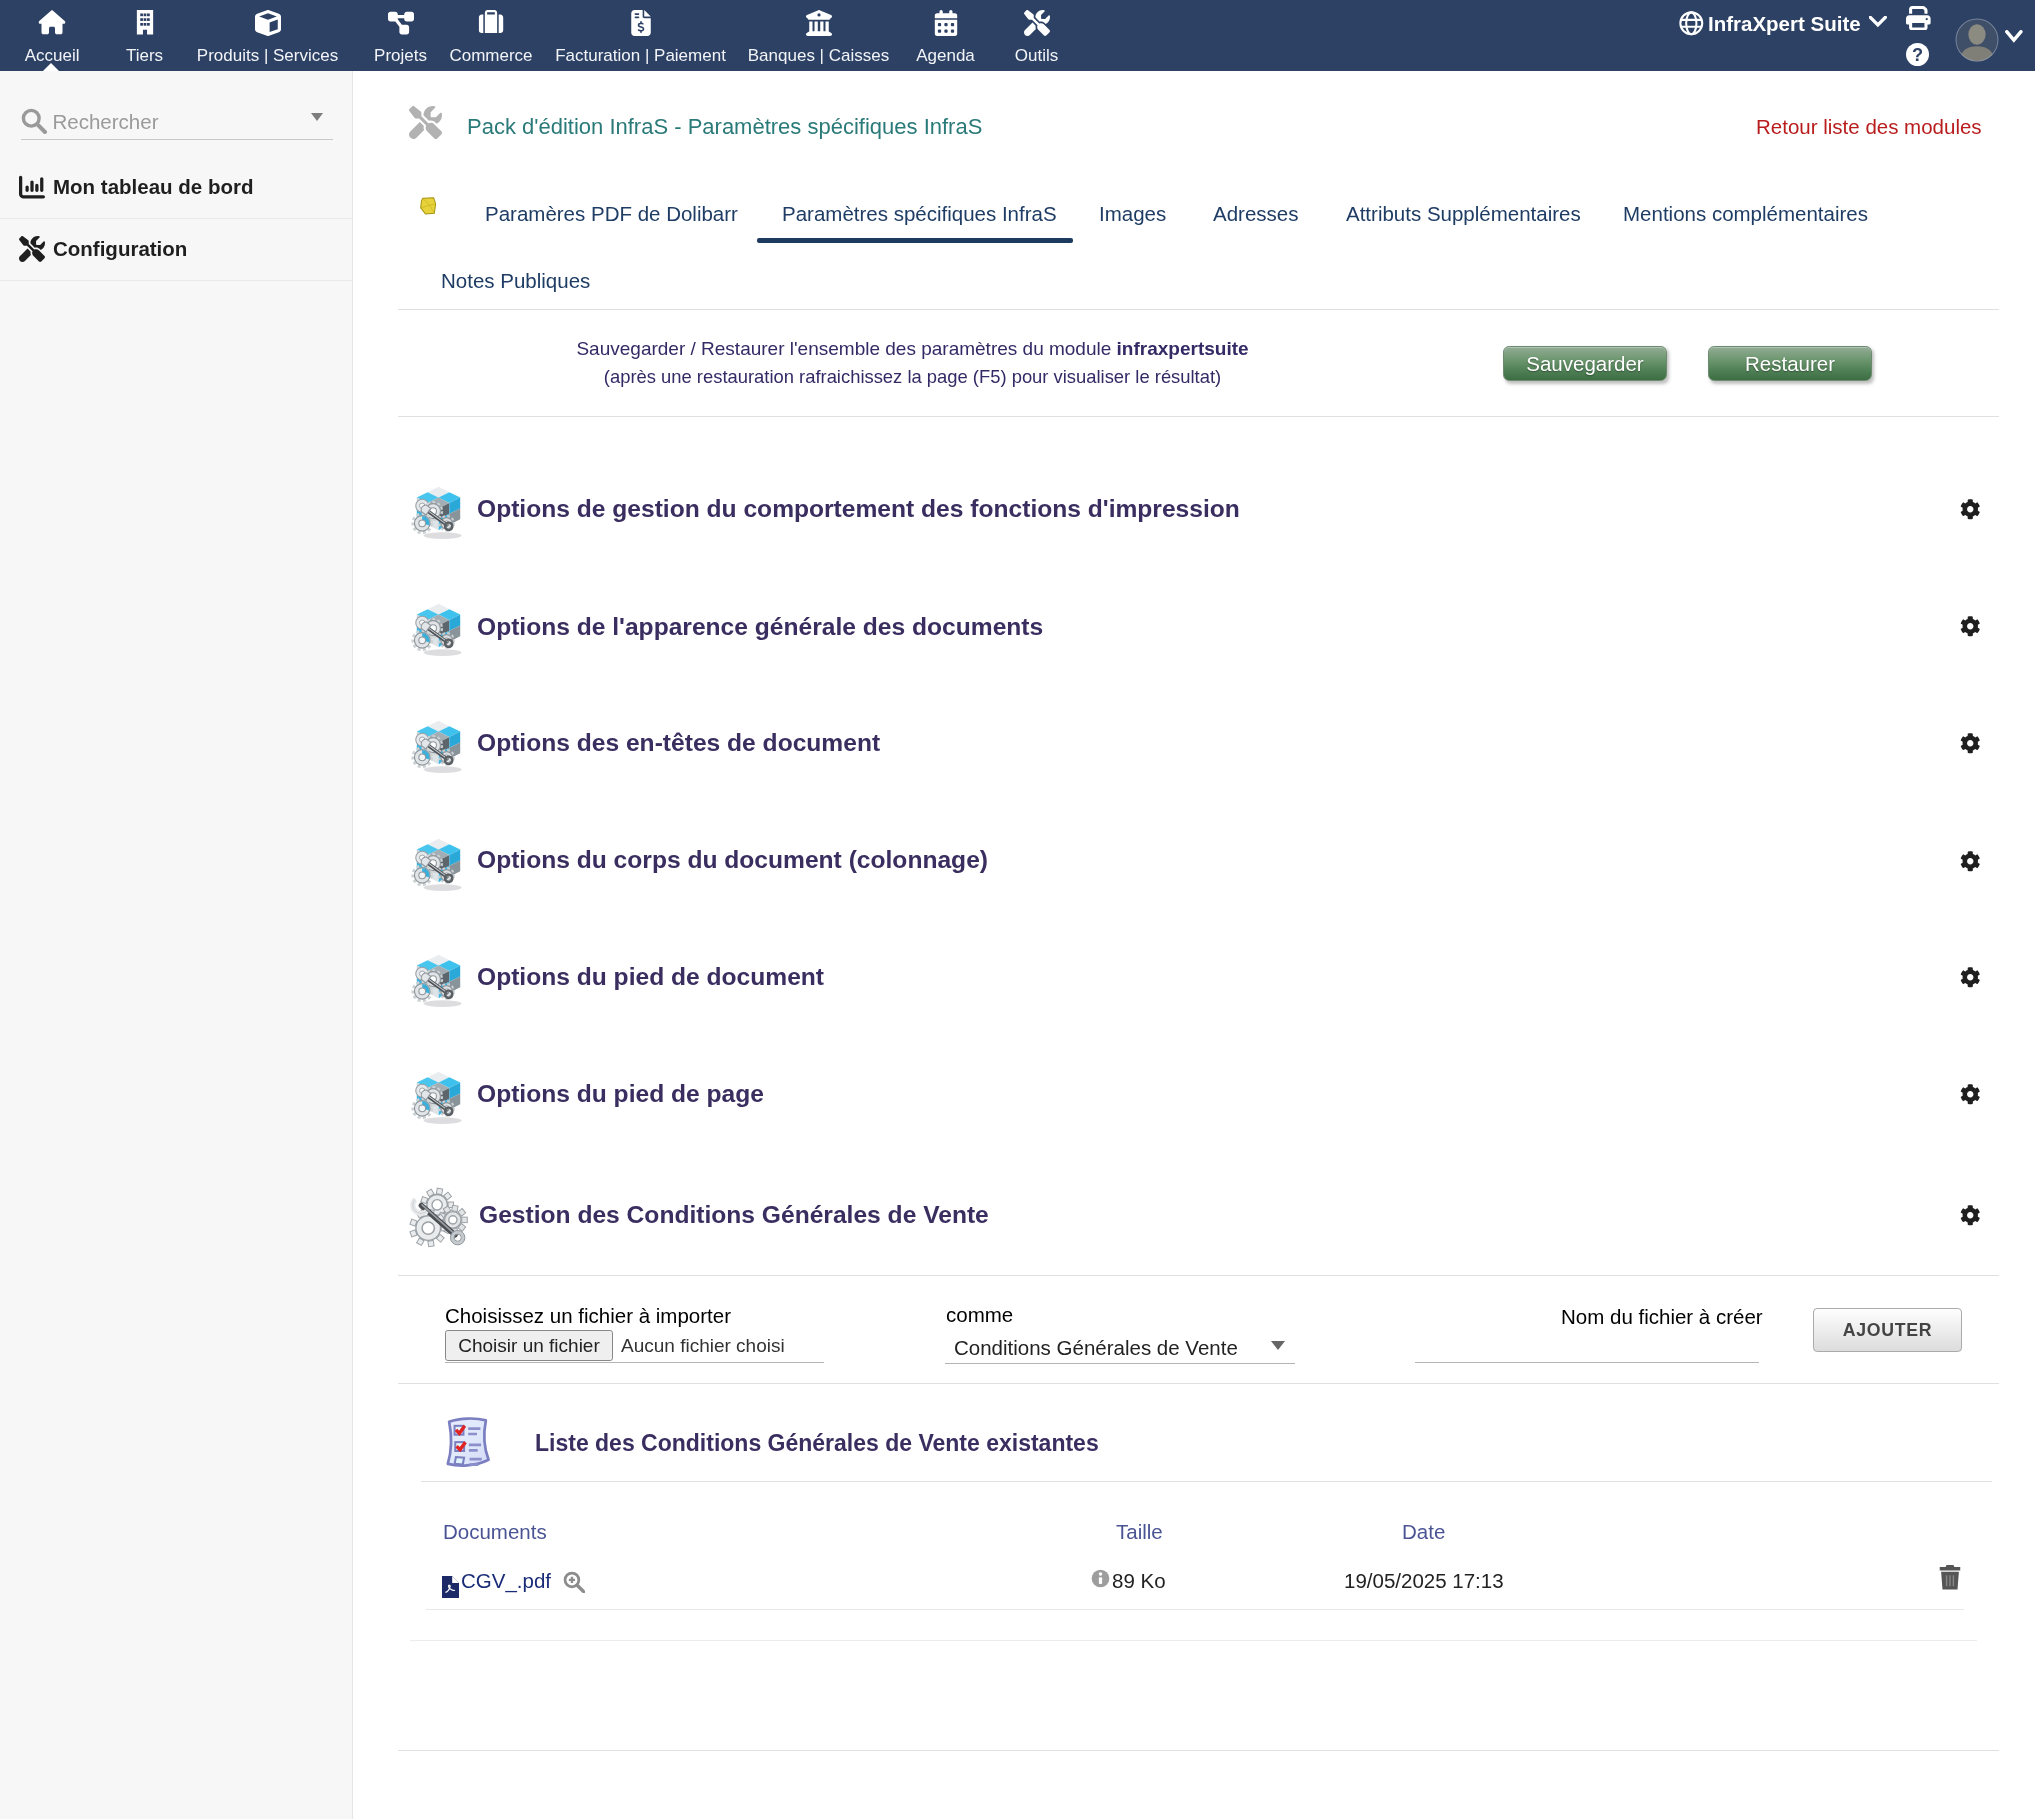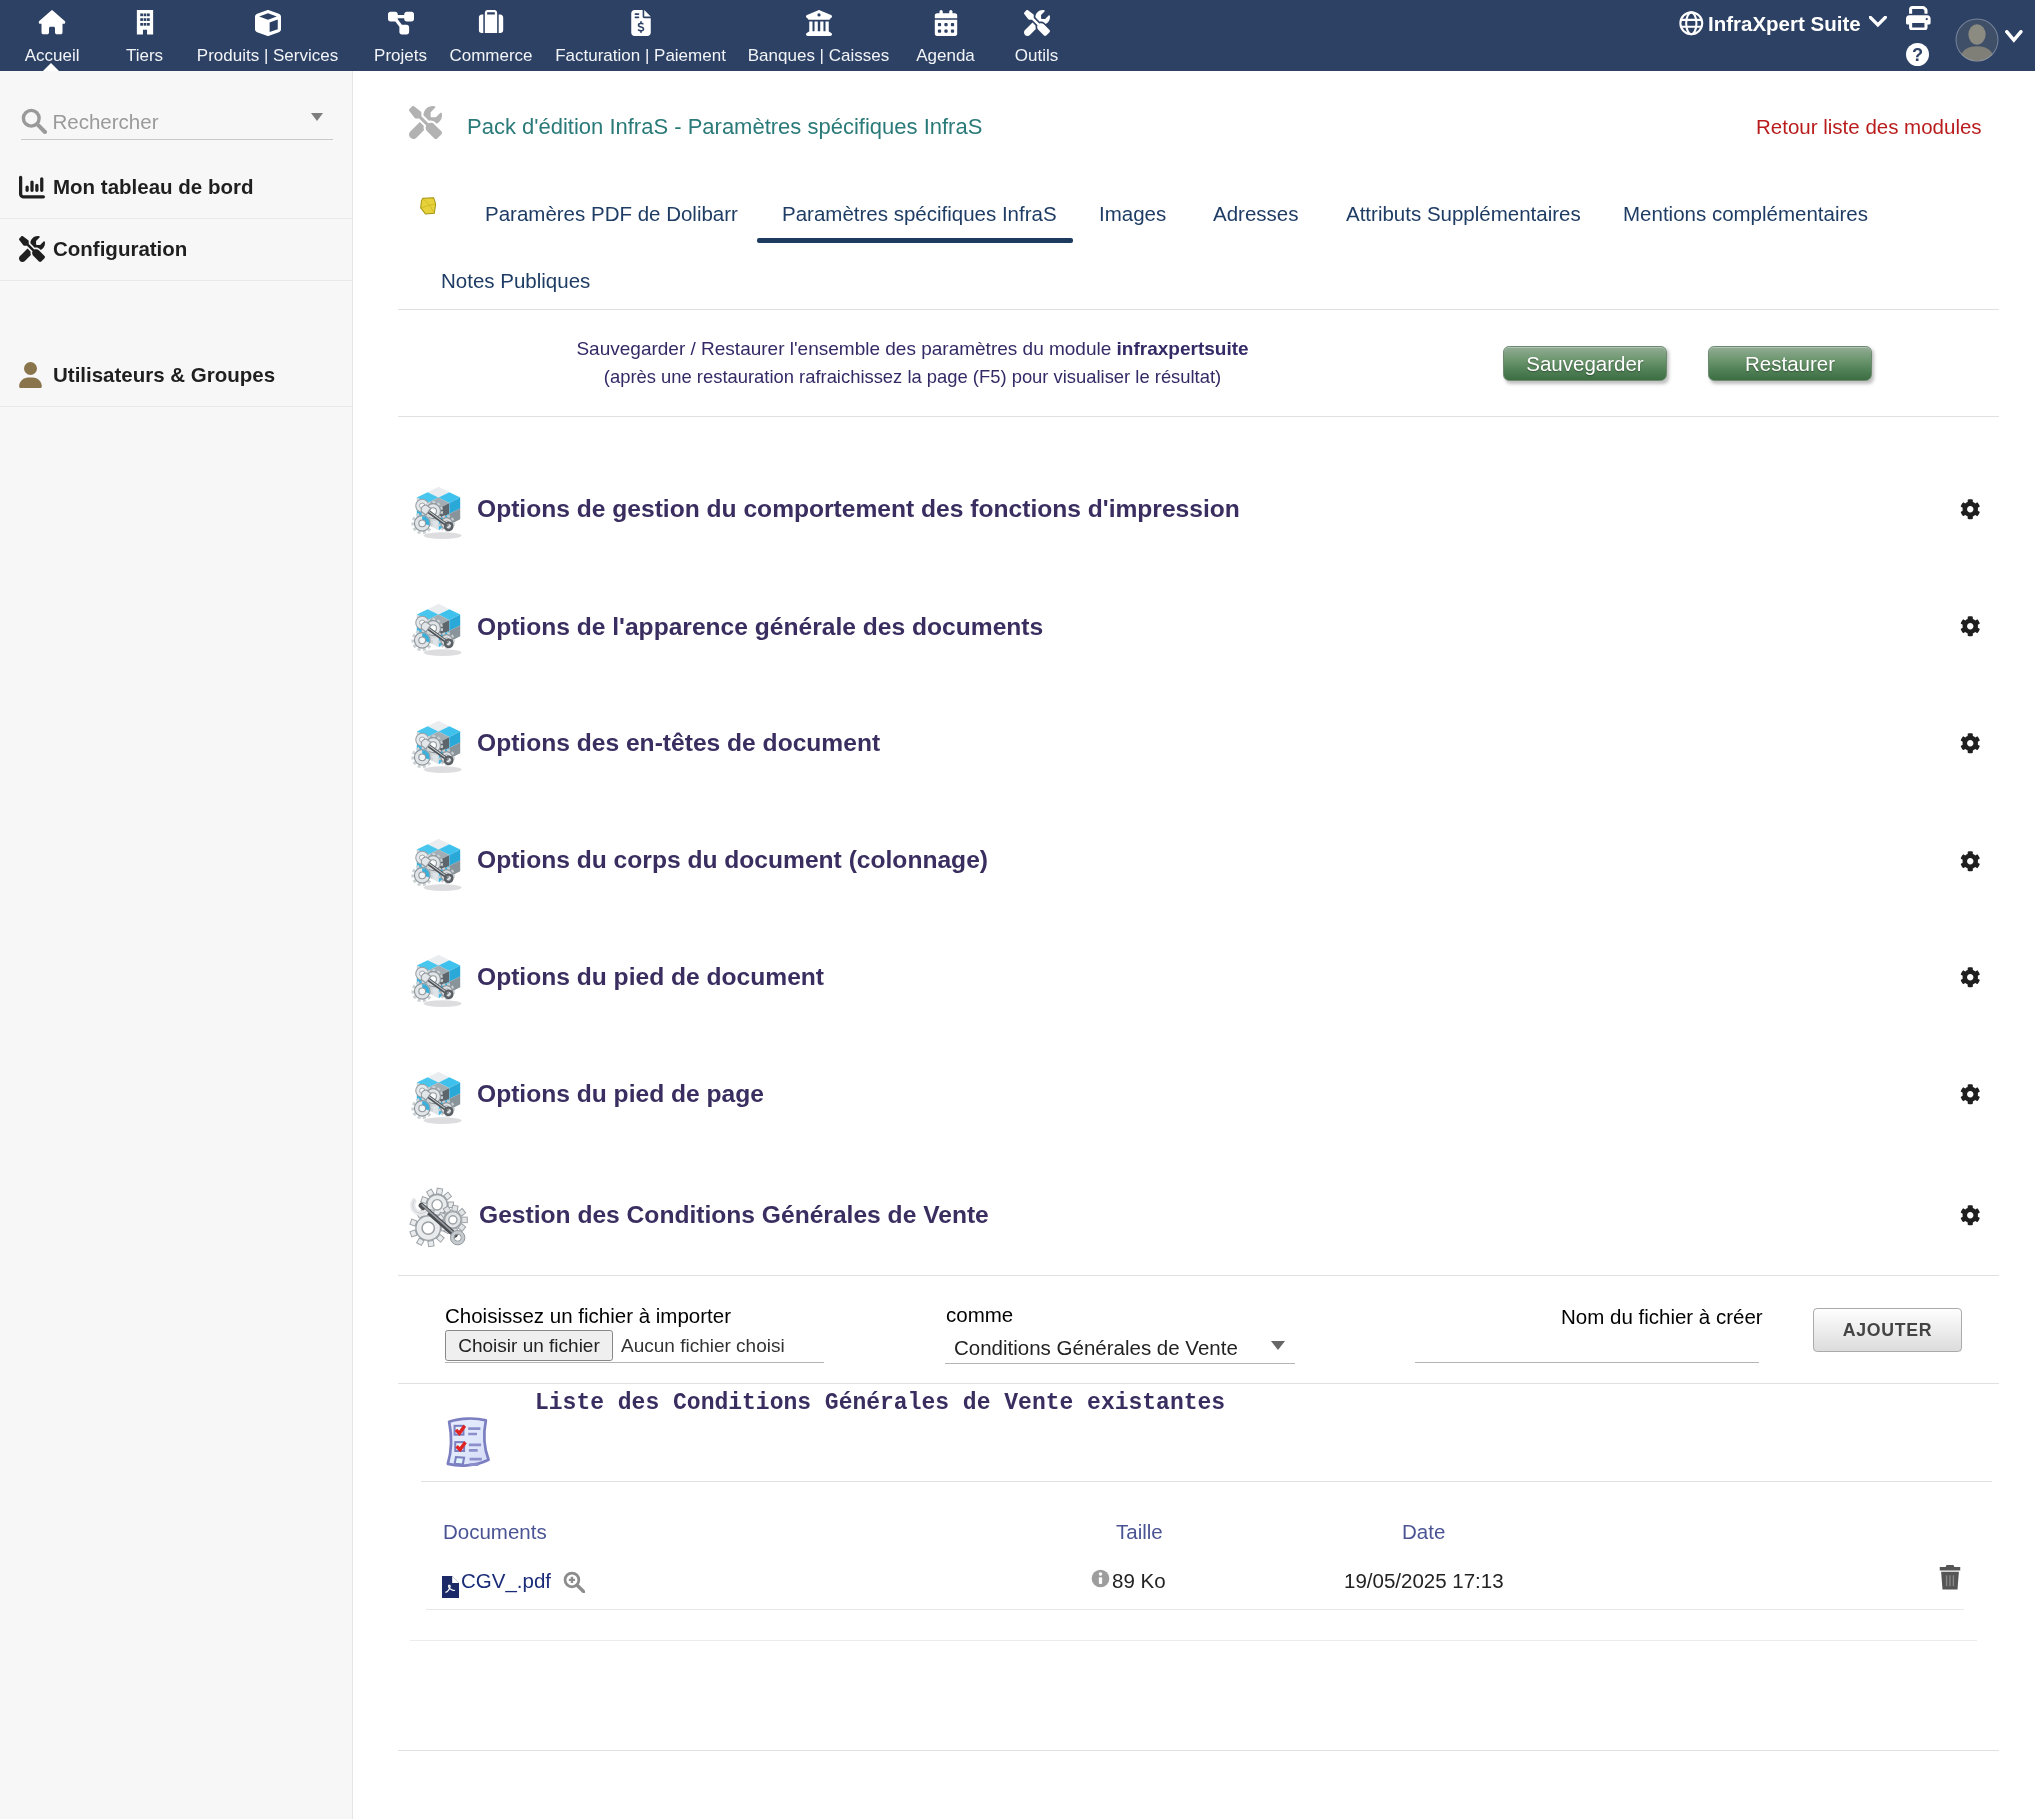--- a/index.html
+++ b/index.html
@@ -154,26 +154,20 @@
         <path fill="#1f1f1f" d="M32 32c17.7 0 32 14.3 32 32V400c0 8.8 7.2 16 16 16H480c17.7 0 32 14.3 32 32s-14.3 32-32 32H80c-44.2 0-80-35.8-80-80V64C0 46.3 14.3 32 32 32zM160 224c17.7 0 32 14.3 32 32v64c0 17.7-14.3 32-32 32s-32-14.3-32-32V256c0-17.7 14.3-32 32-32zm128-64V320c0 17.7-14.3 32-32 32s-32-14.3-32-32V160c0-17.7 14.3-32 32-32s32 14.3 32 32zm64 32c17.7 0 32 14.3 32 32v96c0 17.7-14.3 32-32 32s-32-14.3-32-32V224c0-17.7 14.3-32 32-32zM480 96V320c0 17.7-14.3 32-32 32s-32-14.3-32-32V96c0-17.7 14.3-32 32-32s32 14.3 32 32z"></path>
       </svg>
     <span class="mlab">Mon tableau de bord</span>
   </div>
   <div class="mitem" style="top:147px;">
     <svg class="mico" width="26" height="26" viewBox="0 0 512 512">
         <path fill="#1f1f1f" d="M78.6 5C69.1-2.4 55.6-1.5 47 7L7 47c-8.5 8.5-9.4 22-2.1 31.6l80 104c4.5 5.9 11.6 9.4 19 9.4h54.1l109 109c-14.7 29-10 65.4 14.3 89.6l112 112c12.5 12.5 32.8 12.5 45.3 0l64-64c12.5-12.5 12.5-32.8 0-45.3l-112-112c-24.2-24.2-60.6-29-89.6-14.3l-109-109V104c0-7.5-3.5-14.5-9.4-19L78.6 5zM19.9 396.1C7.2 408.8 0 426.1 0 444.1C0 481.6 30.4 512 67.9 512c18 0 35.3-7.2 48-19.9L233.7 374.3c-7.8-20.9-9-43.6-3.6-65.1l-61.7-61.7L19.9 396.1zM512 144c0-10.5-1.1-20.7-3.2-30.5c-2.4-11.2-16.1-14.1-24.2-6l-63.9 63.9c-3 3-7.1 4.7-11.3 4.7H352c-8.8 0-16-7.2-16-16V102.6c0-4.2 1.7-8.3 4.7-11.3l63.9-63.9c8.1-8.1 5.2-21.8-6-24.2C388.7 1.1 378.5 0 368 0C288.5 0 224 64.5 224 144l0 .8 85.3 85.3c36-9.1 75.8 .5 104 28.7L429 274.5c49-23 83-72.8 83-130.5z"></path>
       </svg>
     <span class="mlab">Configuration</span>
   </div>
-  <div class="mitem" style="top:273px;">
-    <svg class="mico" width="23" height="26" viewBox="0 0 448 512">
-        <path fill="#8a744c" d="M224 256A128 128 0 1 0 224 0a128 128 0 1 0 0 256zm-45.7 48C79.8 304 0 383.8 0 482.3C0 498.7 13.3 512 29.7 512H418.3c16.4 0 29.7-13.3 29.7-29.7C448 383.8 368.2 304 269.7 304H178.3z"></path>
-      </svg>
-    <span class="mlab">Utilisateurs &amp; Groupes</span>
-  </div>
 </div>
 
 <svg class="abs" style="left:409px;top:106px;" width="33" height="33" viewBox="0 0 512 512">
     <path fill="#b2b2b2" d="M78.6 5C69.1-2.4 55.6-1.5 47 7L7 47c-8.5 8.5-9.4 22-2.1 31.6l80 104c4.5 5.9 11.6 9.4 19 9.4h54.1l109 109c-14.7 29-10 65.4 14.3 89.6l112 112c12.5 12.5 32.8 12.5 45.3 0l64-64c12.5-12.5 12.5-32.8 0-45.3l-112-112c-24.2-24.2-60.6-29-89.6-14.3l-109-109V104c0-7.5-3.5-14.5-9.4-19L78.6 5zM19.9 396.1C7.2 408.8 0 426.1 0 444.1C0 481.6 30.4 512 67.9 512c18 0 35.3-7.2 48-19.9L233.7 374.3c-7.8-20.9-9-43.6-3.6-65.1l-61.7-61.7L19.9 396.1zM512 144c0-10.5-1.1-20.7-3.2-30.5c-2.4-11.2-16.1-14.1-24.2-6l-63.9 63.9c-3 3-7.1 4.7-11.3 4.7H352c-8.8 0-16-7.2-16-16V102.6c0-4.2 1.7-8.3 4.7-11.3l63.9-63.9c8.1-8.1 5.2-21.8-6-24.2C388.7 1.1 378.5 0 368 0C288.5 0 224 64.5 224 144l0 .8 85.3 85.3c36-9.1 75.8 .5 104 28.7L429 274.5c49-23 83-72.8 83-130.5z"></path>
   </svg>
 <div class="abs" style="left:467px;top:114px;font-size:22px;color:#297a78;white-space:nowrap;">Pack d'édition InfraS - Paramètres spécifiques InfraS</div>
 <div class="abs" style="left:1756px;top:115px;font-size:20.5px;color:#b91c1c;white-space:nowrap;">Retour liste des modules</div>
 
 <svg class="abs" style="left:420px;top:197px;" width="16.4" height="17.7" viewBox="0 0 24 26">
     <polygon points="4,2 20,1 23,10 21,24 8,25 1,16 2,6" fill="#e8d23c" stroke="#a59410" stroke-width="1.5"></polygon>
@@ -451,21 +445,21 @@
 <div class="ulinput" style="left:445px;top:1330px;width:379px;height:33px;"></div>
 <div class="flabel" style="left:946px;top:1303px;">comme</div>
 <div class="abs" style="left:954px;top:1336px;font-size:20.5px;color:#222;white-space:nowrap;">Conditions Générales de Vente</div>
 <div class="ulinput" style="left:945px;top:1330px;width:350px;height:34px;"></div>
 <div class="abs" style="left:1271px;top:1341px;width:0;height:0;border-left:7.5px solid transparent;border-right:7.5px solid transparent;border-top:9.5px solid #666;"></div>
 <div class="flabel" style="left:1561px;top:1305px;">Nom du fichier à créer</div>
 <div class="ulinput" style="left:1415px;top:1330px;width:344px;height:33px;"></div>
 <div class="abs" style="left:1813px;top:1308px;width:149px;height:44px;border:1.4px solid #aaa;border-radius:4.1px;background:linear-gradient(#fefefe,#dcdcdc);font-size:17.7px;font-weight:bold;color:#444;text-align:center;line-height:42px;letter-spacing:0.7px;">AJOUTER</div>
 <div class="line" style="left:398px;top:1383px;width:1601px;"></div>
 
-<div class="sectitle" style="left:535px;top:1390px;font-size:23px;font-family:Liberation Mono, monospace;">Liste des Conditions Générales de Vente existantes</div>
+<div class="sectitle" style="left:535px;top:1430px;font-size:23px;">Liste des Conditions Générales de Vente existantes</div>
 <div class="line" style="left:421px;top:1481px;width:1571px;"></div>
 <div class="abs" style="left:443px;top:1520px;font-size:20.5px;color:#4a5494;">Documents</div>
 <div class="abs" style="left:1116px;top:1520px;font-size:20.5px;color:#4a5494;">Taille</div>
 <div class="abs" style="left:1402px;top:1520px;font-size:20.5px;color:#4a5494;">Date</div>
 
 <svg class="abs" style="left:442px;top:1576px;" width="17" height="22" viewBox="0 0 25 32">
     <path fill="#1b2a66" d="M0 0 h15 l10 10 v22 H0 Z"></path>
     <path fill="#ffffff" d="M15 0 l10 10 h-10 Z"></path>
     <path fill="none" stroke="#fff" stroke-width="1.8" d="M5 24 c3-1 6-5 7-9 .4-1.8-2.6-2.4-2.4-.2 .3 3.4 5.4 7 9.4 6.2"></path>
   </svg>

